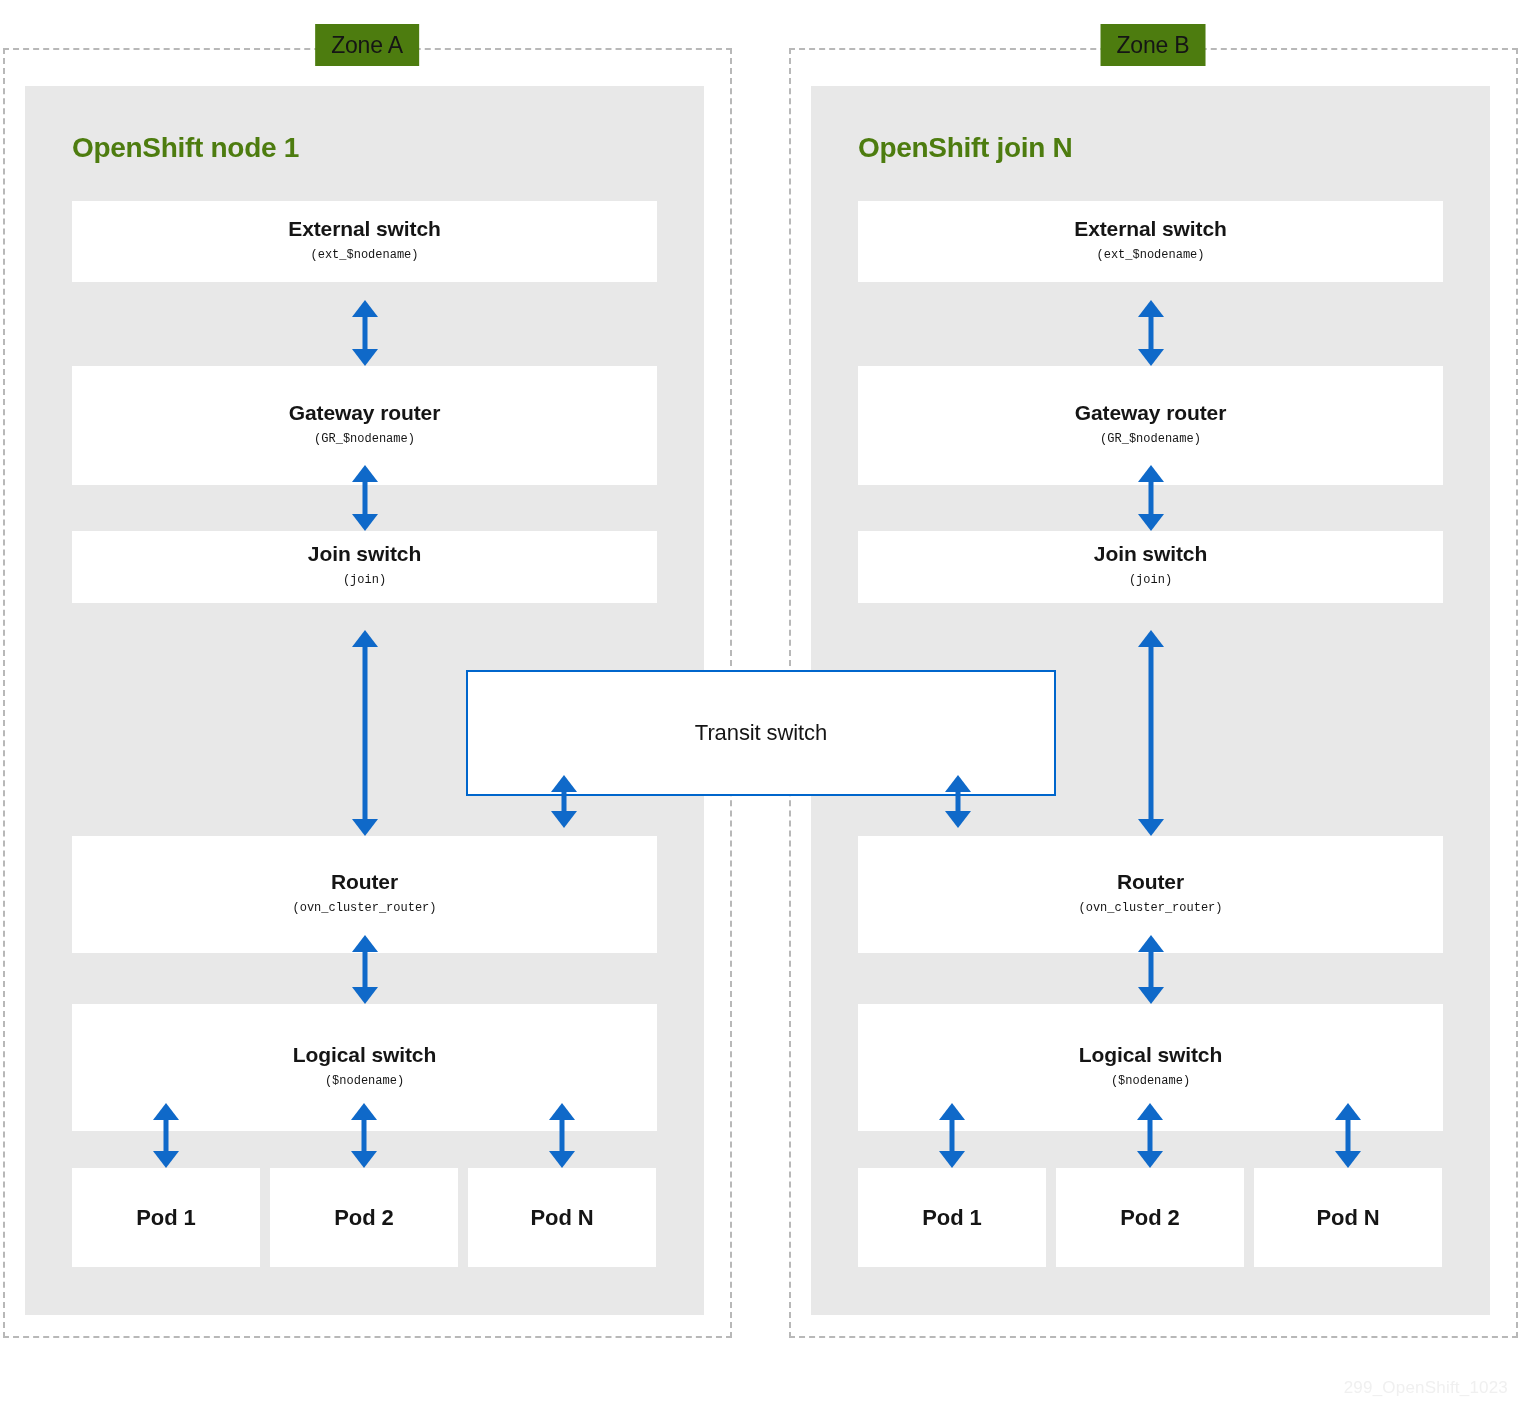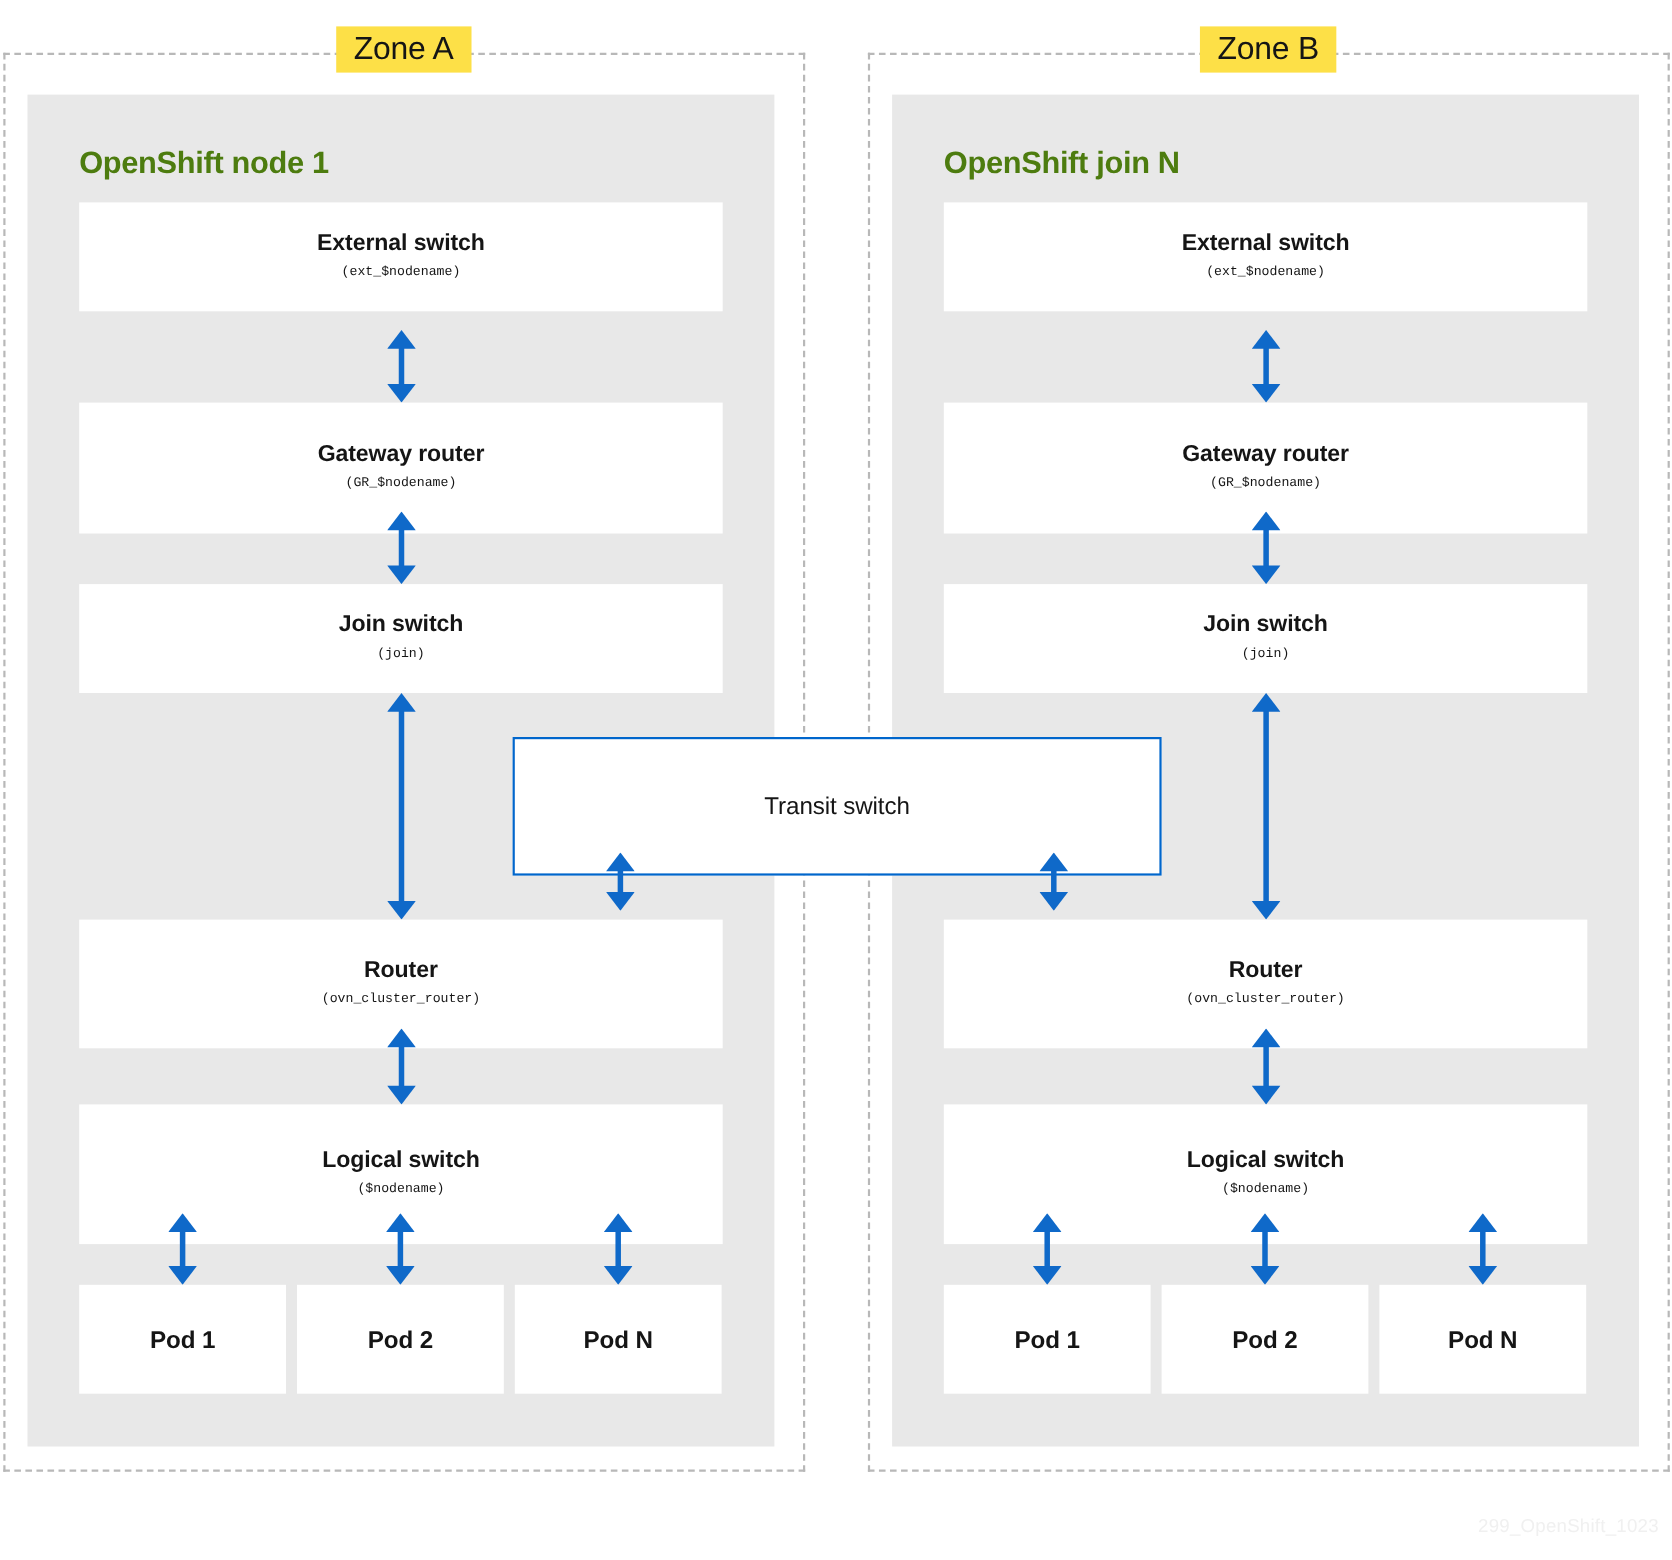--- a/index.html
+++ b/index.html
@@ -31,25 +31,25 @@
     border: 2px dashed #b8b8b8;
     box-sizing: border-box;
     background: transparent;
   }
   .zone.zone-a { left: 3px;   width: 729px; }
   .zone.zone-b { left: 789px; width: 729px; }
 
   .zone-label {
     position: absolute;
     top: 24px;
-    font-size: 29px;
+    font-size: 23px;
     font-weight: 400;
     letter-spacing: -0.2px;
     color: #151515;
-    background: #fde047;
+    background: #4d7c0f;
     padding: 0 16px;
     line-height: 42px;
     white-space: nowrap;
     transform: translateX(-50%);
     text-align: right;
   }
   .zone-label.za { left: 367px; }
   .zone-label.zb { left: 1153px; }
 
   
@@ -99,23 +99,23 @@
     line-height: 27px;
     color: #151515;
     text-align: center;
     white-space: nowrap;
   }
   .box.single .b-title { line-height: 30px; }
 
   
   .stackbox { left: 47px; width: 585px; }
 
-  .r-ext   { top: 98px; height: 99px; }
+  .r-ext   { top: 115px; height: 81px; }
   .r-gw    { top: 280px; height: 119px; }
-  .r-join  { top: 445px; height: 99px; }
+  .r-join  { top: 445px; height: 72px; }
   .r-route { top: 750px; height: 117px; }
   .r-lsw   { top: 918px; height: 127px; }
 
   
   .pod {
     top: 1082px;
     height: 99px;
     width: 188px;
   }
   .pod-1 { left: 47px; }

